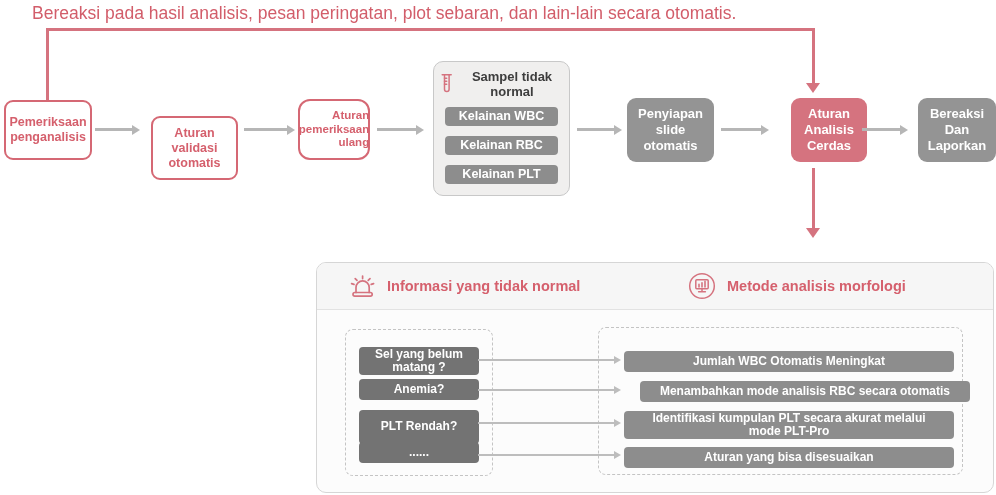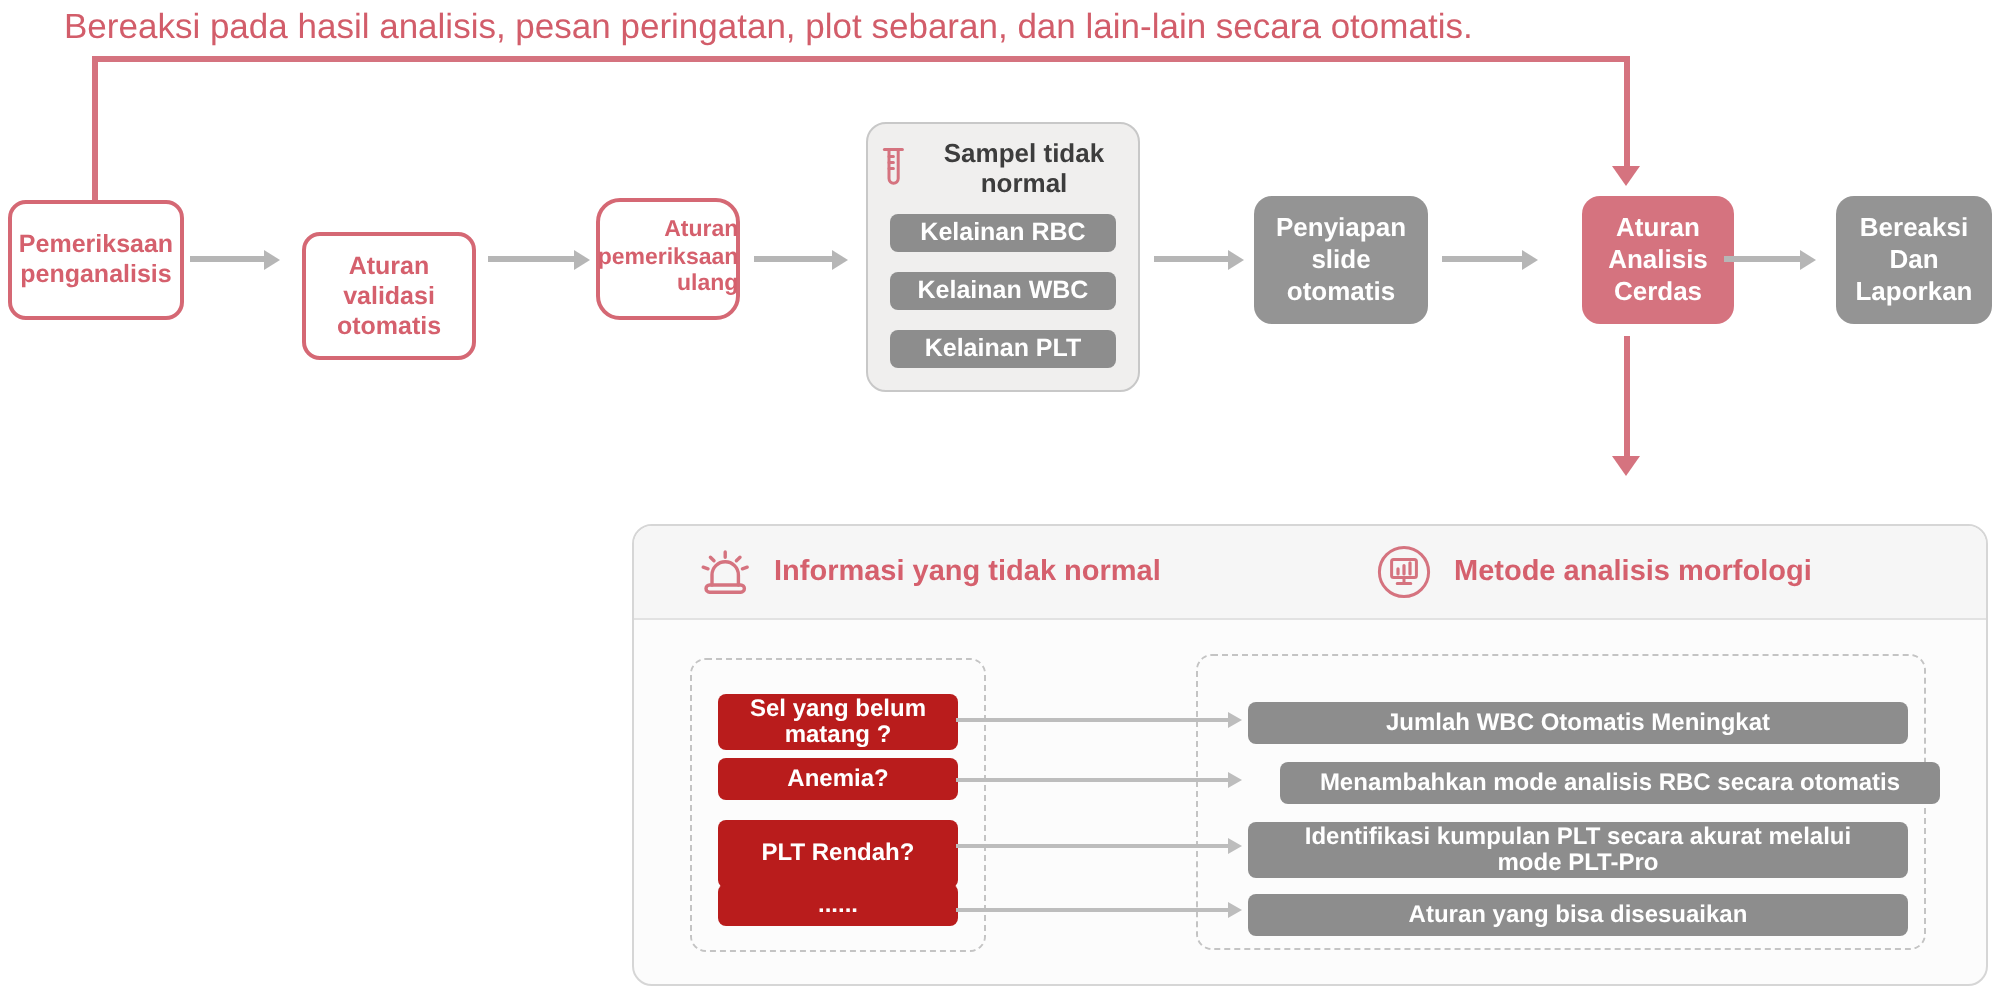--- a/index.html
+++ b/index.html
@@ -58,21 +58,21 @@
   .panel-strip {
     position:absolute; left:0; top:0; right:0; height:46px; background:#f6f6f6;
     border-bottom:1px solid #e2e2e2; border-radius:9px 9px 0 0;
   }
   .phead {
     position:absolute; top:0; height:46px; display:flex; align-items:center; gap:11px;
     color:#d5606d; font-weight:bold; font-size:14.5px;
   }
   .dashed { position:absolute; border:1px dashed #c4c4c4; border-radius:8px; }
   .litem {
-    position:absolute; left:13px; width:120px; background:#b91c1c; border-radius:4px;
+    position:absolute; left:13px; width:120px; background:#737373; border-radius:4px;
     color:#fff; font-weight:bold; font-size:12px; line-height:1.1;
     display:flex; align-items:center; justify-content:center; text-align:center;
     overflow:hidden; box-sizing:border-box; padding:0 2px;
   }
   .ritem {
     position:absolute; left:25px; width:330px; background:#8d8d8d; border-radius:4px;
     color:#fff; font-weight:bold; font-size:12px; line-height:1.12;
     display:flex; align-items:center; justify-content:center; text-align:center;
     box-sizing:border-box; padding:0 18px;
   }
@@ -107,22 +107,22 @@
       <span class="icon">
         <svg width="14" height="23" viewBox="0 0 14 23" fill="none" stroke="#d5737f" stroke-width="1.5" stroke-linecap="round">
           <path d="M2.2 1.8 H11.2"></path>
           <path d="M4.5 1.8 V16.3 A2.3 2.3 0 0 0 9.1 16.3 V1.8"></path>
           <path d="M4.5 5.2 h2.2 M4.5 8.2 h2.2 M4.5 11.2 h2.2"></path>
         </svg>
       </span>
       <span>Sampel tidak normal</span>
     </div>
     <div class="card-items">
+      <div class="card-item">Kelainan WBC</div>
       <div class="card-item">Kelainan RBC</div>
-      <div class="card-item">Kelainan WBC</div>
       <div class="card-item">Kelainan PLT</div>
     </div>
   </div>
   <div class="farrow" style="left:577px; top:128px; width:37px;"></div>
 
   <div class="fbox gray" style="left:627px; top:98px; width:87px; height:64px;">Penyiapan slide otomatis</div>
   <div class="farrow" style="left:721px; top:128px; width:40px;"></div>
 
   <div class="fbox red" style="left:779px; top:98px; width:76px; height:64px;">Aturan Analisis Cerdas</div>
   <div class="farrow" style="left:862px; top:128px; width:38px;"></div>

